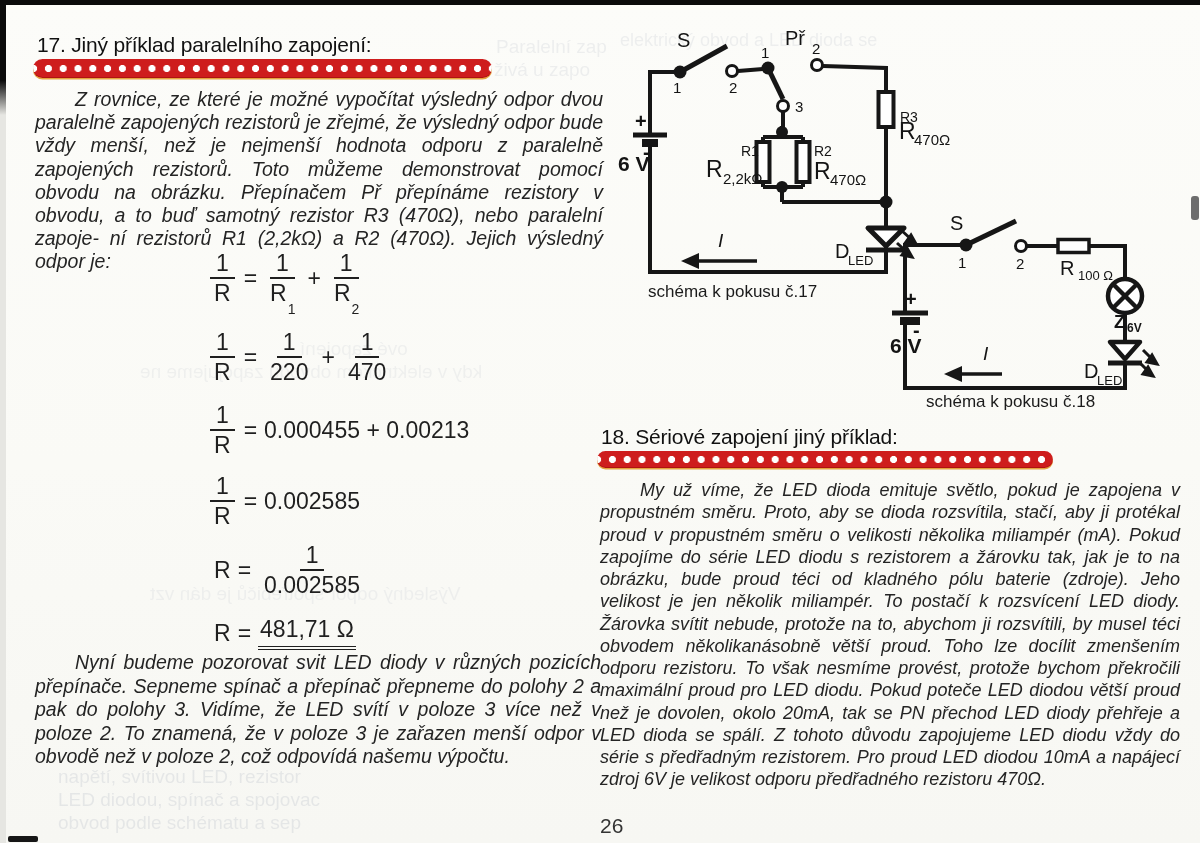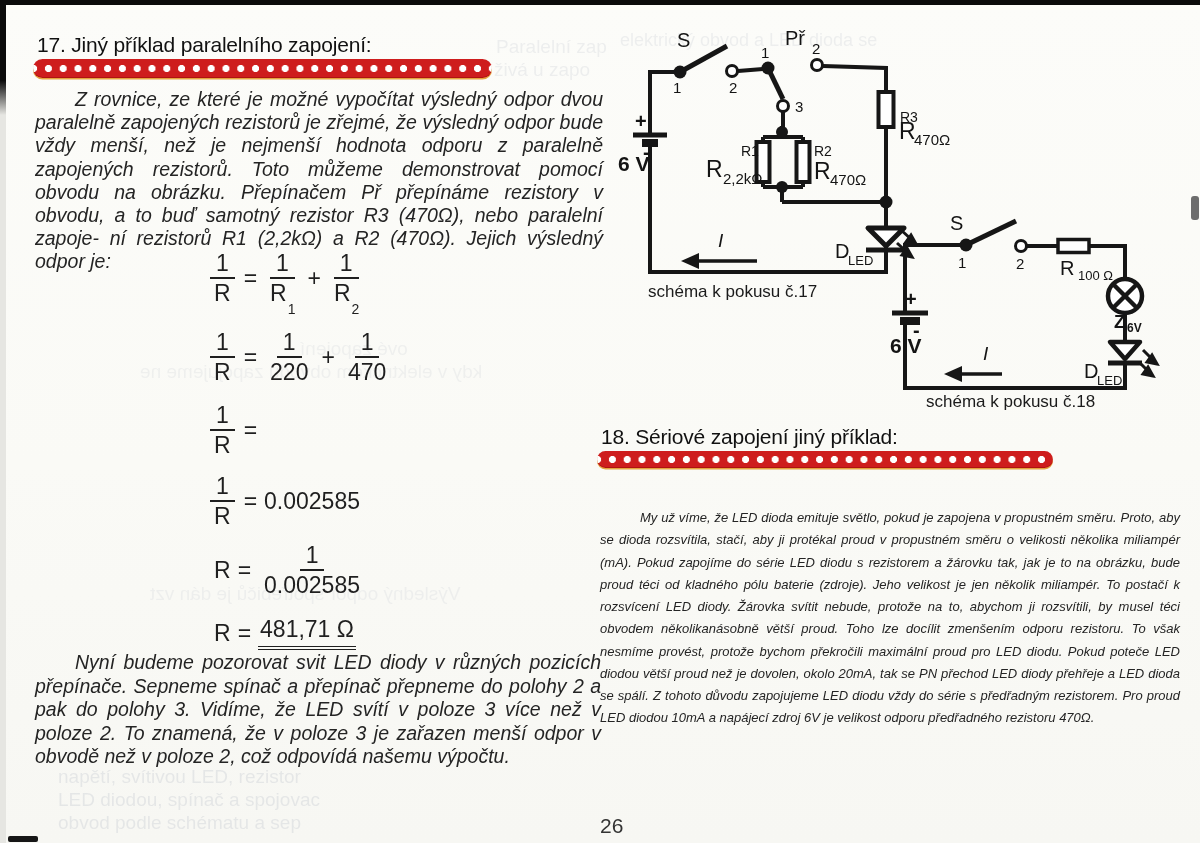--- a/index.html
+++ b/index.html
@@ -21,21 +21,21 @@
     position:absolute;height:19px;border-radius:10px;background-color:#ce1d1d;
     background-image:radial-gradient(circle,#ffffff 3.2px,rgba(255,255,255,0) 3.9px);
     background-size:14.8px 100%;background-position:8px 50%;background-repeat:repeat-x;
     box-shadow:0 1.5px 0 rgba(223,148,32,.85), inset 0 -1px 0 rgba(120,0,0,.35);
   }
   
   .para{position:absolute;text-align:justify;color:#242424;}
   .para.first-indent{text-indent:40px;font-style:italic;}
   .p17a{left:35px;top:88px;width:568px;font-size:19.5px;line-height:23.2px;}
   .p17b{left:35px;top:651px;width:566px;font-size:19.5px;line-height:23.6px;}
-  .p18{left:600px;top:479px;width:580px;font-size:13px;line-height:22.25px;margin-top:28px;}
+  .p18{left:600px;top:479px;width:580px;font-size:18px;line-height:22.25px;}
   .pagenum{position:absolute;left:600px;top:814px;font-size:21px;color:#333;}
   
   .formula{position:absolute;display:flex;align-items:center;font-size:23px;color:#1f1f1f;}
   .formula .op{margin:0 7px;}
   .frac{display:inline-flex;flex-direction:column;align-items:center;line-height:1.15;}
   .frac .num{padding:0 6px 1px 6px;border-bottom:2.5px solid #1f1f1f;text-align:center;}
   .frac .den{padding:1px 6px 0 6px;text-align:center;}
   .frac sub{font-size:14px;line-height:0;position:relative;top:7px;left:1px;}
   .u2{border-bottom:4px double #1f1f1f;padding:0 2px 3px 2px;}
   
@@ -112,20 +112,21 @@
       <span class="den">470</span>
     </span>
   </div>
 
   <div class="formula" style="left:208px;top:402px;">
     <span class="frac">
       <span class="num">1</span>
       <span class="den">R</span>
     </span>
     <span class="op">=</span>
+    <span>0.000455 + 0.00213</span>
   </div>
 
   <div class="formula" style="left:208px;top:473px;">
     <span class="frac">
       <span class="num">1</span>
       <span class="den">R</span>
     </span>
     <span class="op">=</span>
     <span>0.002585</span>
   </div>

